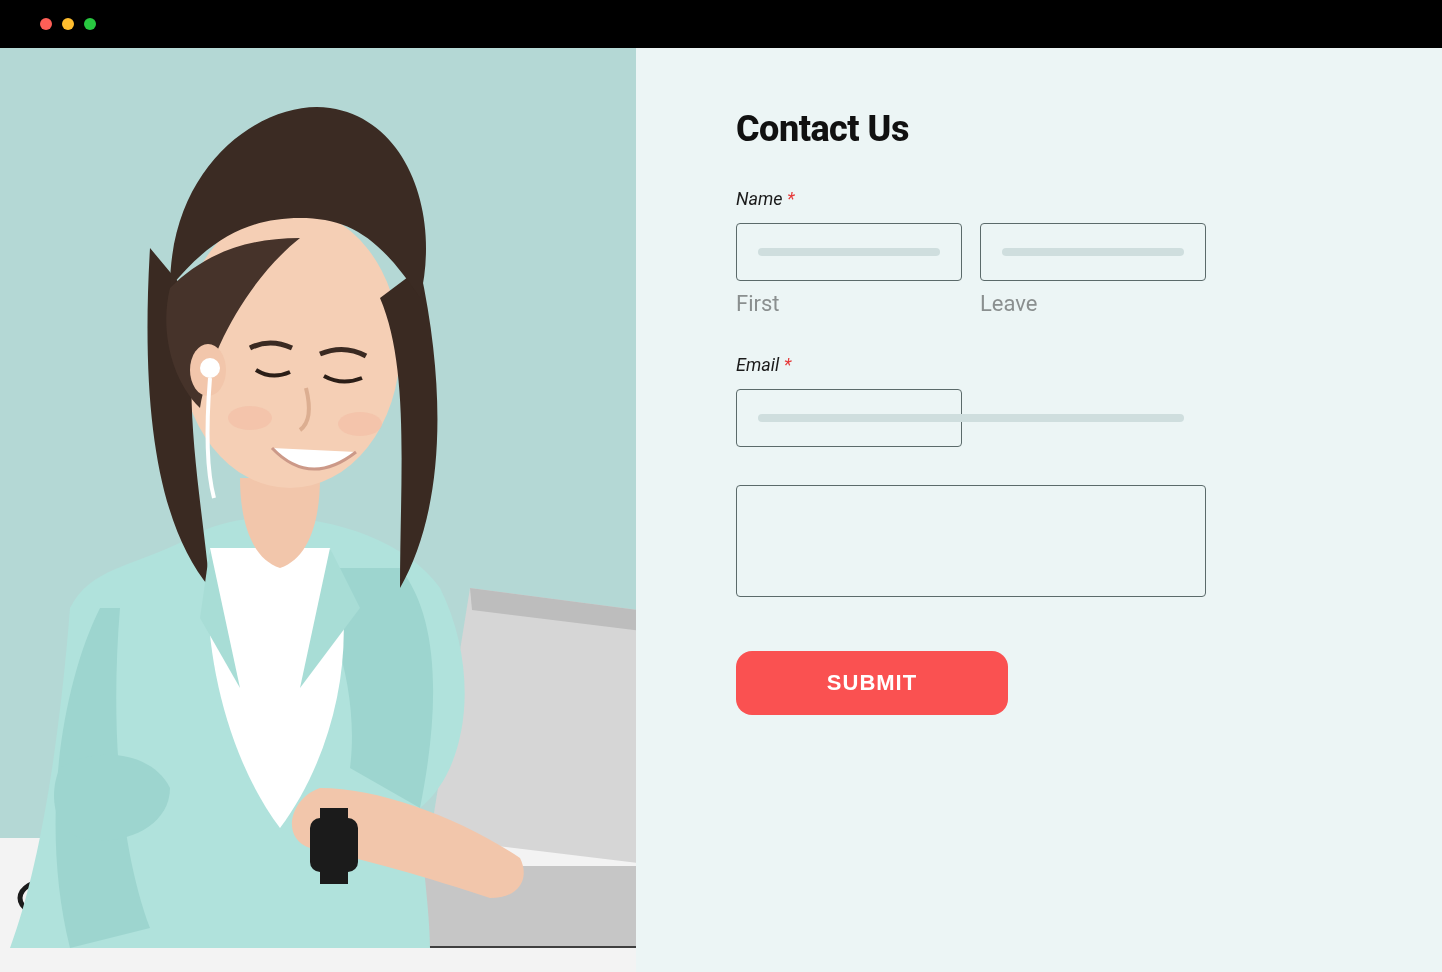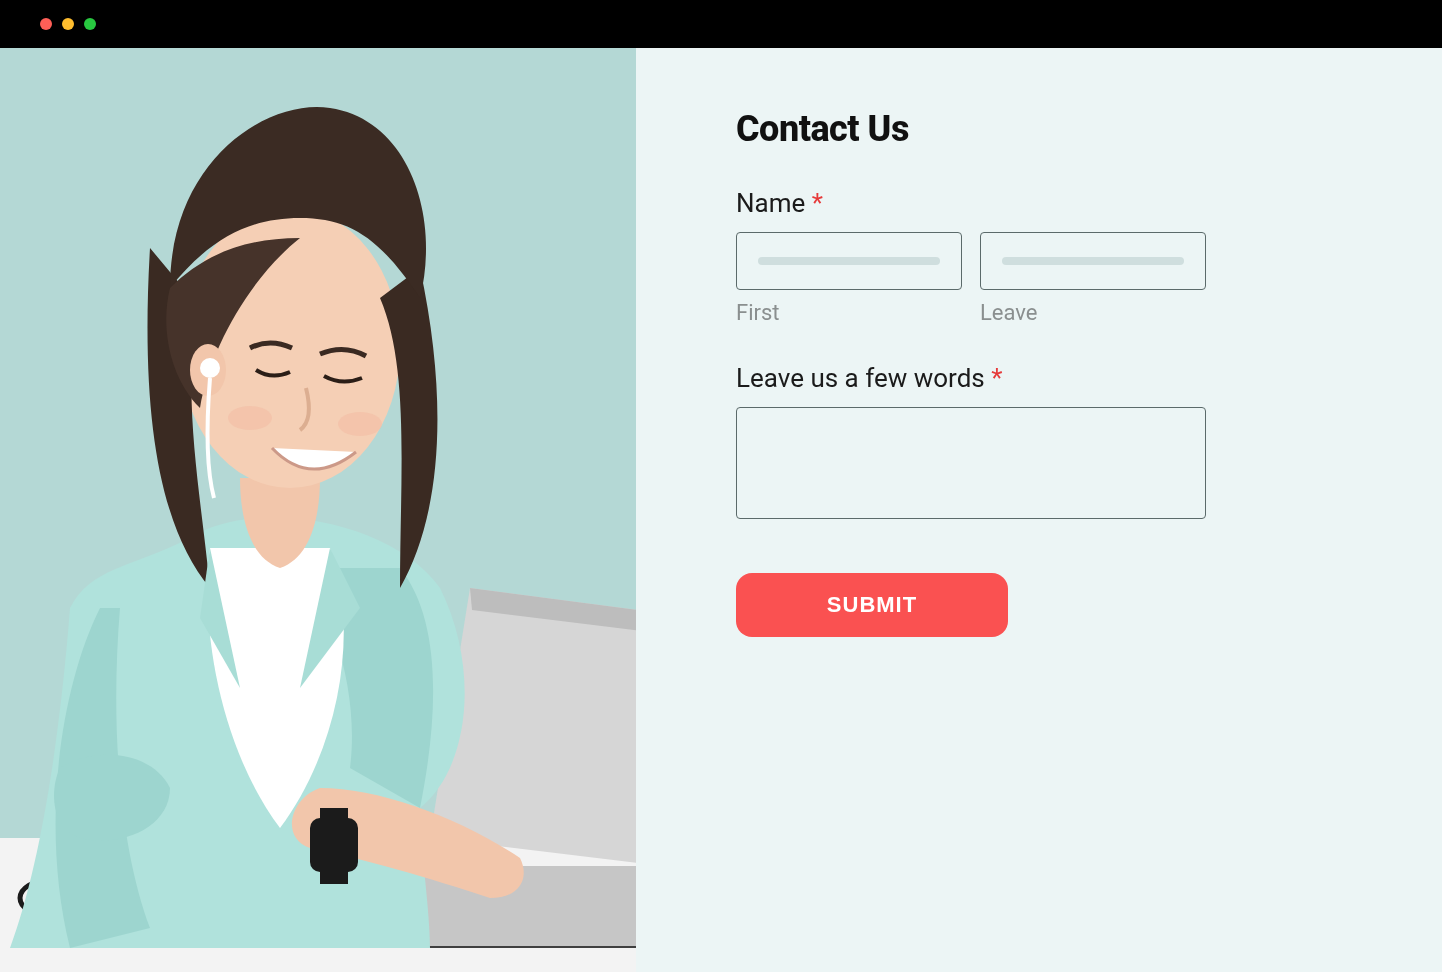--- a/index.html
+++ b/index.html
@@ -49,24 +49,25 @@
     
     h1 {
       font-size: 36px;
       font-weight: 800;
       color: #111;
       letter-spacing: -0.5px;
       margin-bottom: 38px;
     }
     .field { margin-bottom: 38px; }
     .field-label {
-      font-size: 26px;
+      font-size: 18px;
       color: #1b1b1b;
       margin-bottom: 14px;
       display: block;
+      font-style: italic;
     }
     .req { color: #e63a3a; }
     .name-row { display: flex; gap: 18px; }
     .name-col { display: flex; flex-direction: column; }
     input[type=text], input[type=email] {
       height: 58px;
       border: 1px solid #5b6a6a;
       border-radius: 4px;
       background: #ecf5f5;
       padding: 0 18px;
@@ -217,25 +218,30 @@
         <div class="name-col">
           <div class="placeholder-line">
             <input type="text" value="" style="">
           </div>
           <div class="sublabel">Leave</div>
         </div>
       </div>
     </div>
 
     
-
-    
     <div class="field">
       <label class="field-label">
-        <span>Leave us a few words</span>
+        <span>Email</span>
         <span class="req">*</span>
       </label>
+      <div class="placeholder-line" style="width:470px">
+        <input type="email" class="email-input" value="" style="">
+      </div>
+    </div>
+
+    
+    <div class="field">
       <textarea style=""></textarea>
     </div>
 
     <button class="submit">SUBMIT</button>
   </div>
 </div>
 
 </body></html>

